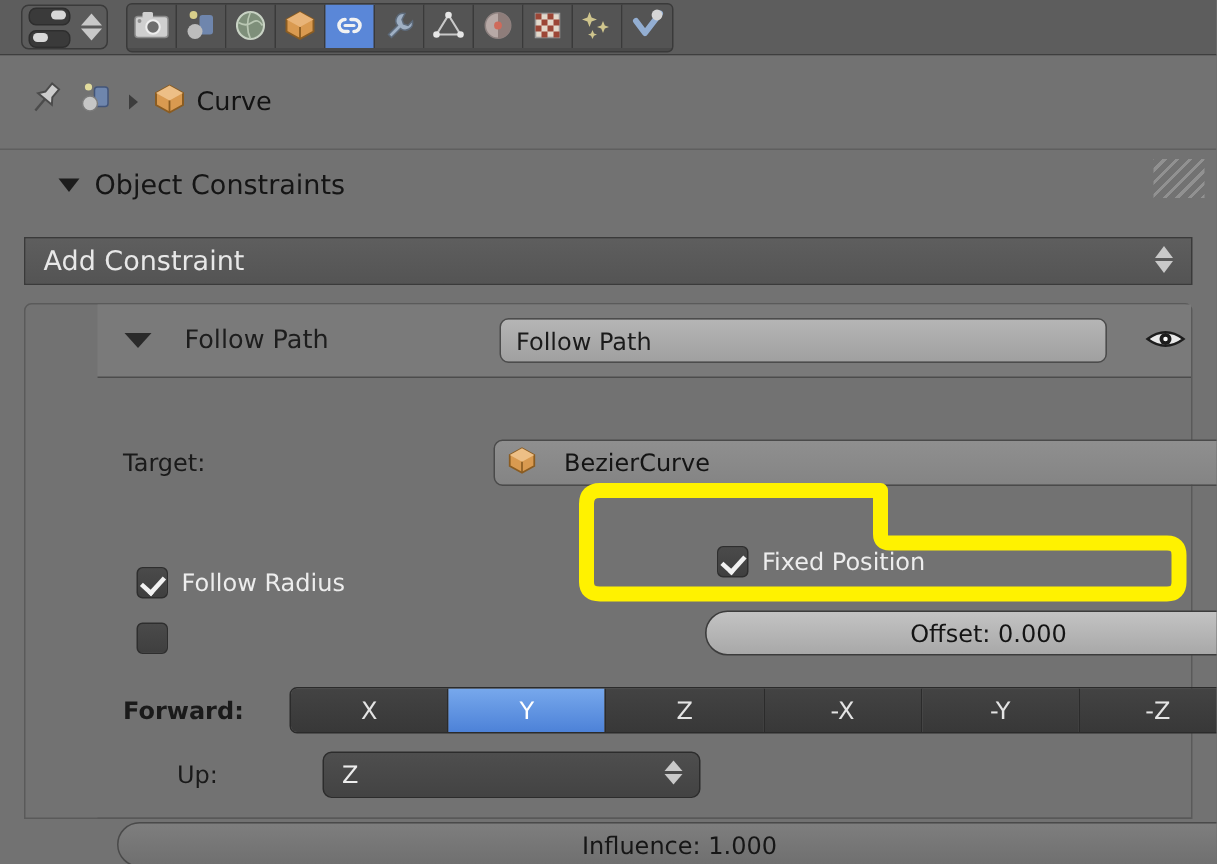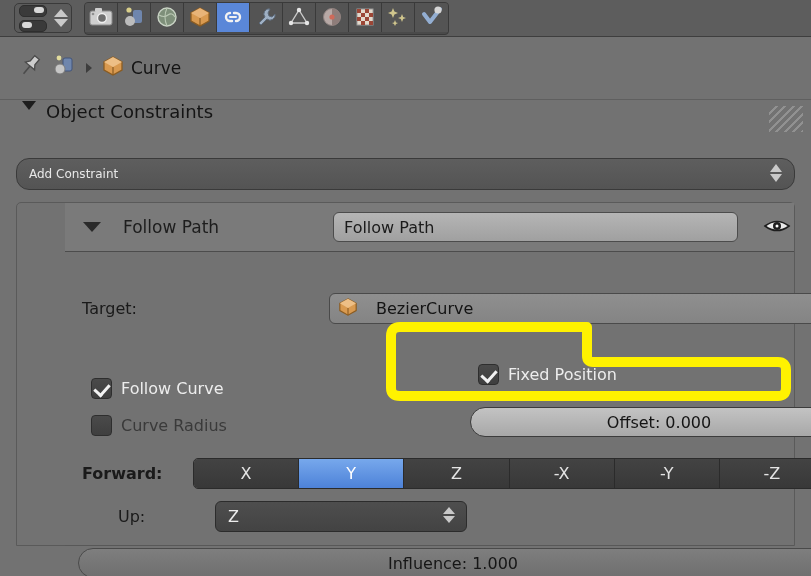--- a/index.html
+++ b/index.html
@@ -107,22 +107,22 @@
   .bc-sep {
     width:0;height:0;border-top:5px solid transparent;border-bottom:5px solid transparent;
     border-left:6px solid #3d3d3d; margin: 0 10px 0 8px;
   }
 
   
   .panel-header {
     position: absolute;
     left: 0; top: 101px;
     width: 811px; height: 45px;
-    display: flex; align-items: flex-start;
-    padding-left: 22px;
+    display: flex; align-items: center;
+    padding-left: 39px;
     box-sizing: border-box;
   }
   .ph-tri {
     width:0;height:0;border-left:7px solid transparent;border-right:7px solid transparent;
     border-top:9px solid #1d1d1d; margin-right: 10px;
   }
   .ph-title { font-size: 18px; color:#151515; }
   .grip {
     position:absolute; right: 8px; top: 106px;
     width: 34px; height: 26px;
@@ -131,26 +131,26 @@
       rgba(0,0,0,0) 2px, rgba(0,0,0,0) 6px);
   }
 
   
   .add-constraint {
     position: absolute;
     left: 16px; top: 158px;
     width: 779px; height: 32px;
     background: linear-gradient(#5e5e5e, #545454);
     border: 1px solid #3a3a3a;
-    border-radius: 13px;
+    border-radius: 0;
     box-sizing: border-box;
     display:flex; align-items:center;
     padding-left: 12px;
     color:#e8e8e8;
-    font-size: 12px;
+    font-size: 18px;
   }
   .ac-arrows {
     position:absolute; right: 12px; top: 5px;
     display:flex; flex-direction:column; gap:2px; align-items:center;
   }
   .ac-arrows .tri-up{ border-left-width:6px;border-right-width:6px;border-bottom-width:8px; }
   .ac-arrows .tri-dn{ border-left-width:6px;border-right-width:6px;border-top-width:8px; }
 
   
   .cbox {
@@ -546,26 +546,25 @@
               <polygon points="11,2 20,7 11,12 2,7" fill="#edbf86"></polygon>
               <line x1="11" y1="12" x2="11" y2="20" stroke="#8a5c22" stroke-width="1.2"></line>
             </svg>
           </span>
           <span>BezierCurve</span>
         </div>
       </div>
 
       <div class="cbrow row-followcurve">
         <span class="chk on"></span>
-        <span class="cbl on">Follow Curve</span>
+        <span class="cbl on">Follow Radius</span>
       </div>
 
       <div class="cbrow row-curveradius">
         <span class="chk"></span>
-        <span class="cbl off">Curve Radius</span>
       </div>
 
       <div class="cbrow row-fixedpos">
         <span class="chk on"></span>
         <span class="cbl on">Fixed Position</span>
       </div>
 
       <div class="offset-slider">
         <span>Offset: 0.000</span>
       </div>

